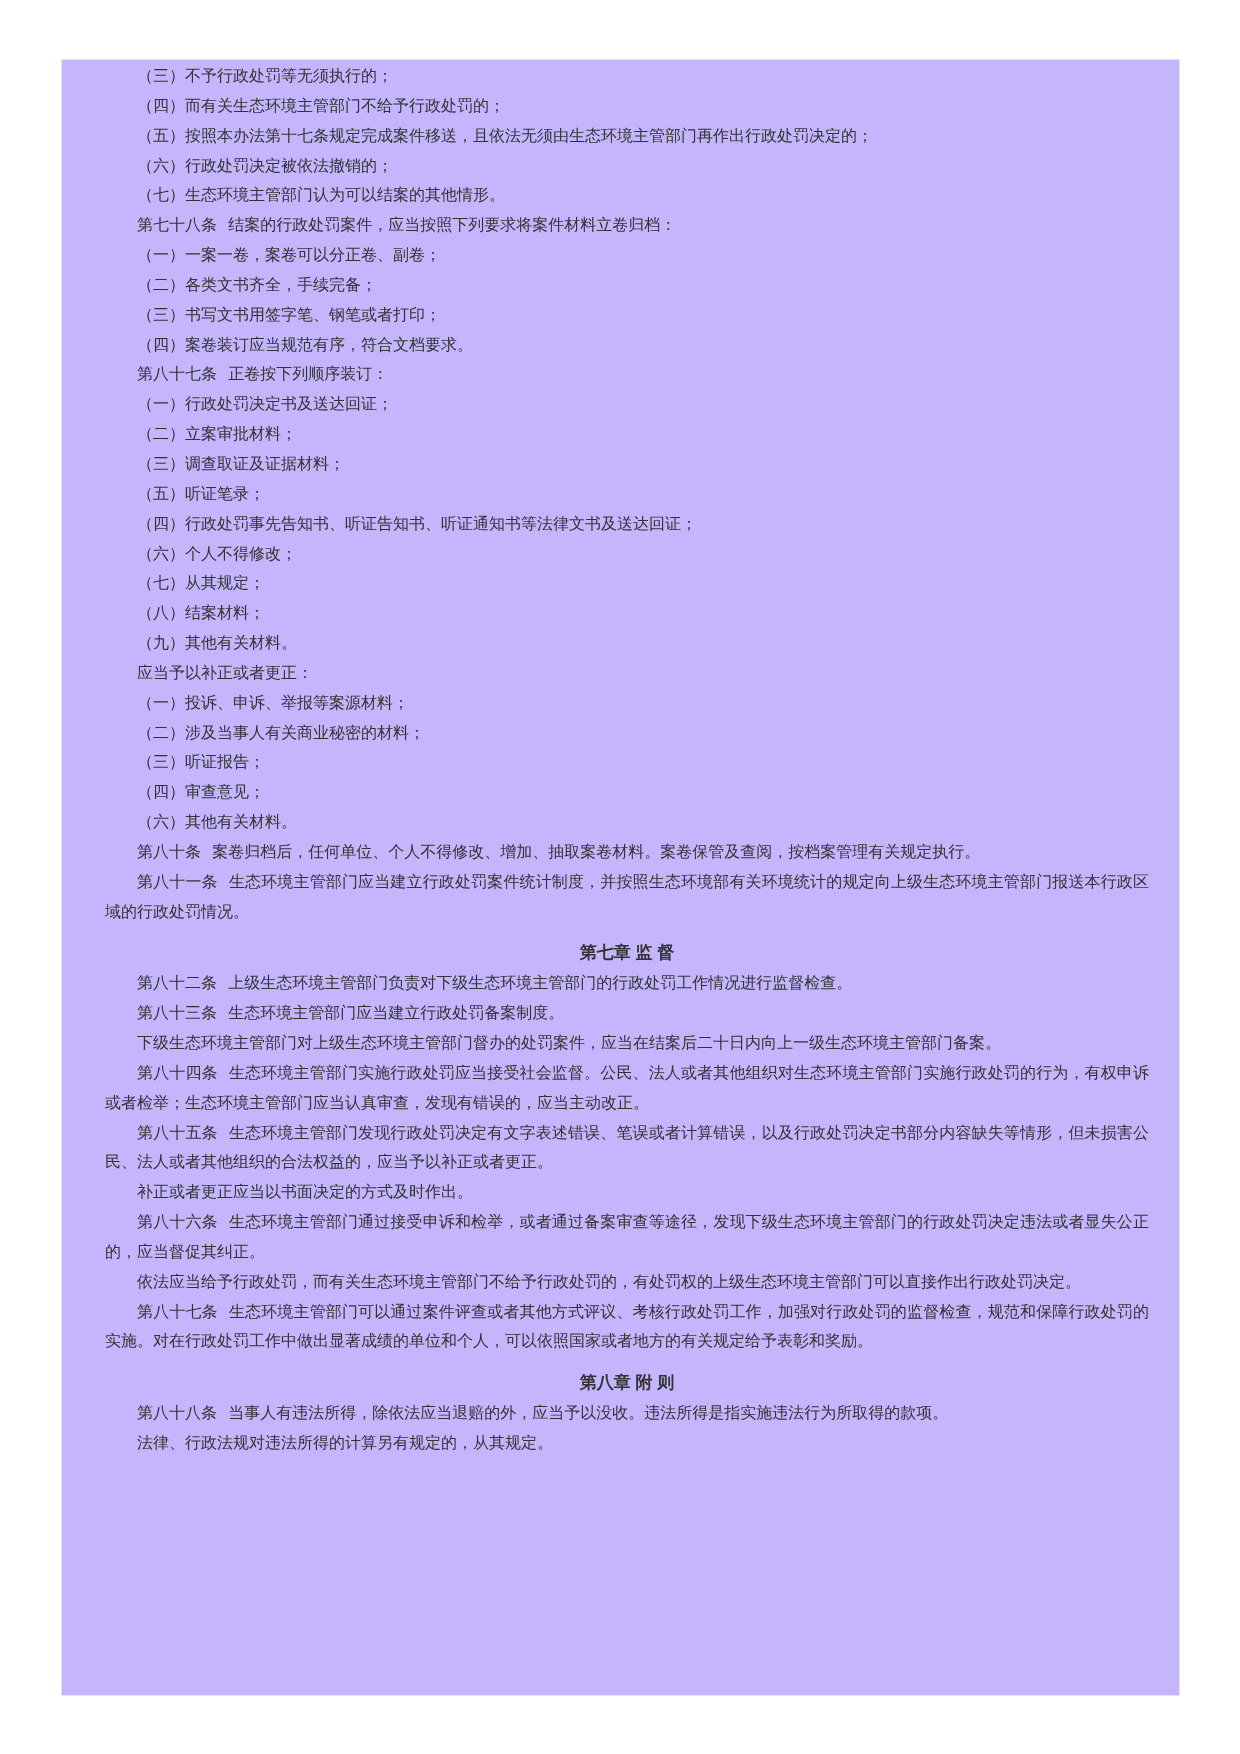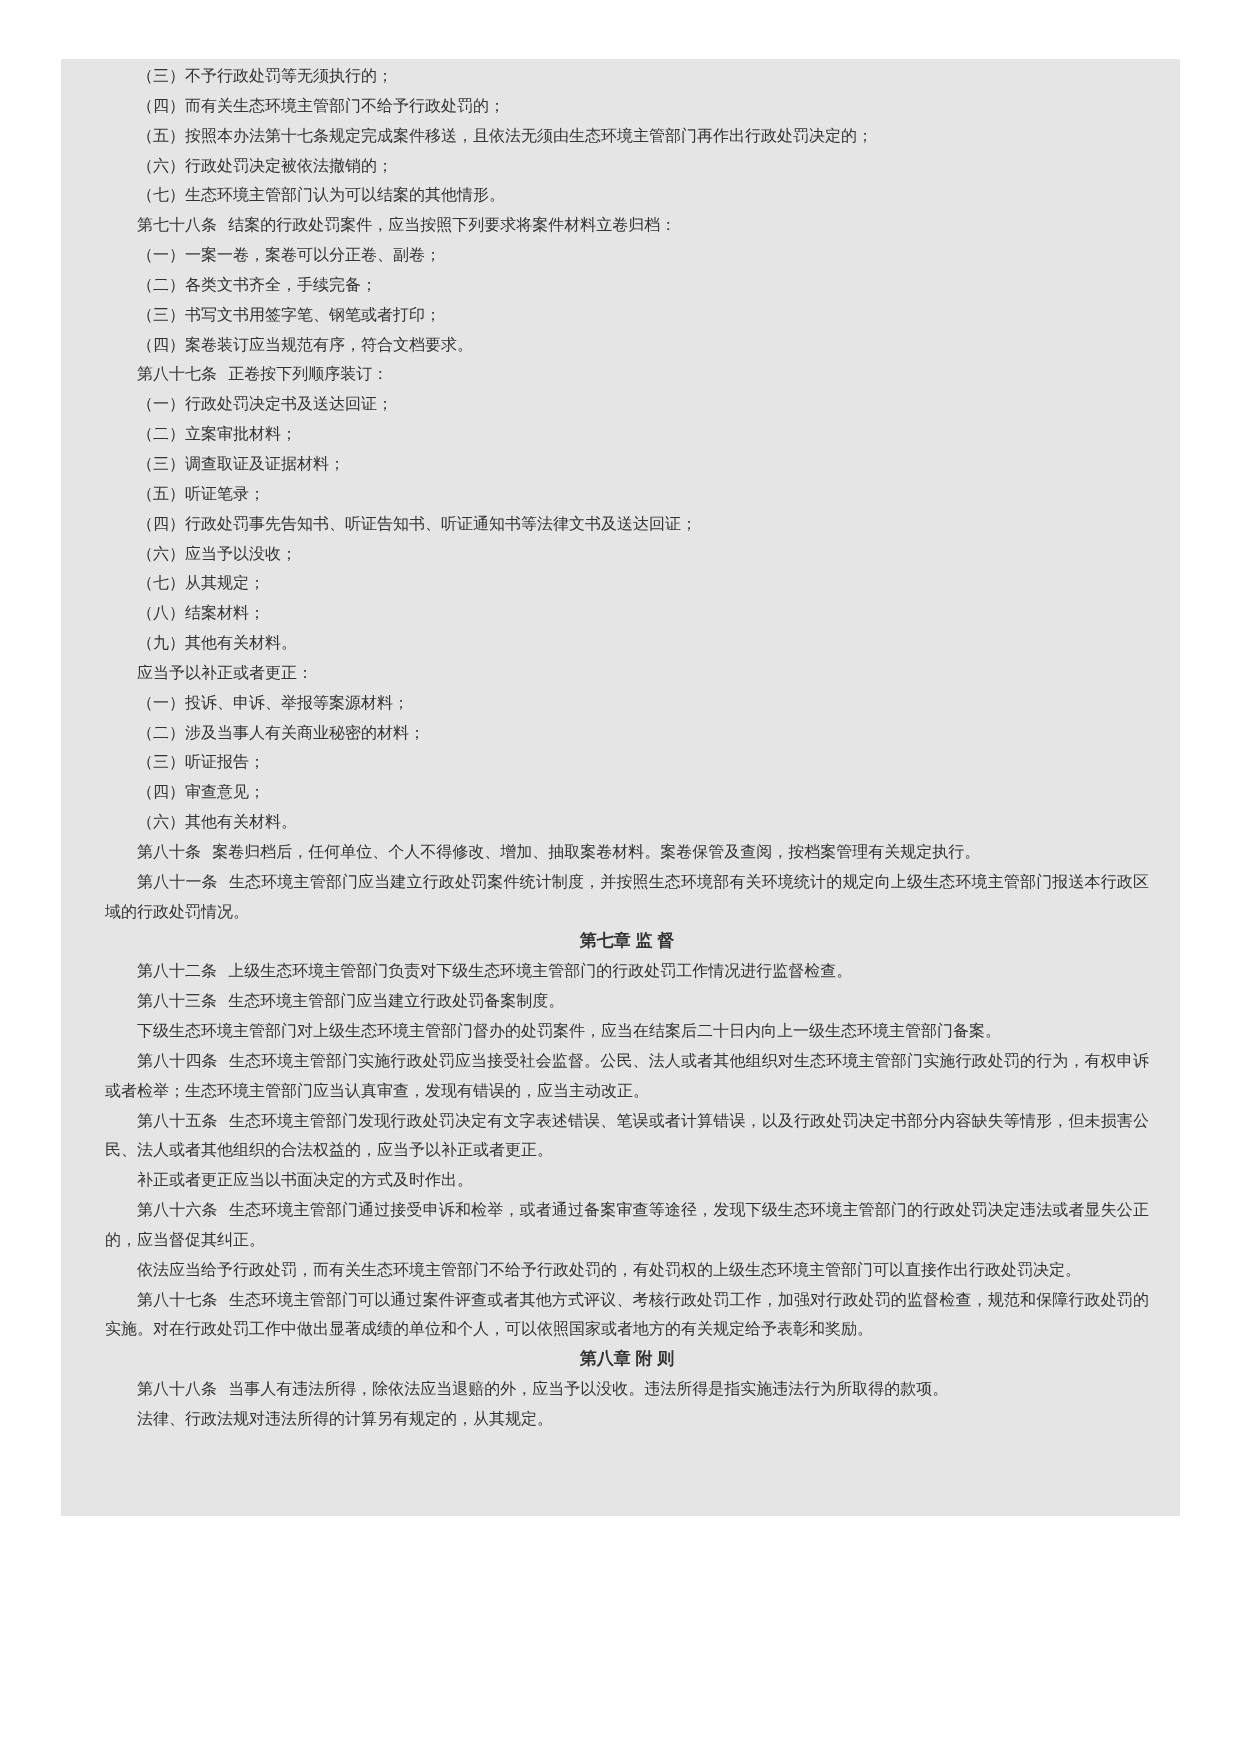--- a/index.html
+++ b/index.html
@@ -11,42 +11,43 @@
     height: 1754px;
     background: #ffffff;
     position: relative;
     font-family: "Liberation Sans", sans-serif;
   }
   .doc-page {
     position: absolute;
     left: 61px;
     top: 59px;
     width: 1119px;
-    height: 1457px;
+    height: 1637px;
     box-sizing: border-box;
     border: 1px solid #e4e4e4;
-    background: #e5e5e5;
+    background: #c4b5fd;
     overflow: hidden;
   }
   .doc-body {
     padding: 1px 30px 0 43px;
     font-size: 16px;
     line-height: 29.85px;
     color: #333333;
     text-align: justify;
   }
   .para {
     margin: 0;
     text-indent: 2em;
   }
   .para.chapter {
     text-align: center;
     text-indent: 0;
     font-weight: 700;
     font-size: 17px;
+    margin-top: 12px;
   }
   .article-label {
     font-weight: 400;
     margin-right: 0.7em;
   }
 </style>
 </head>
 <body style="background: rgb(255, 255, 255);">
 
 <div class="doc-page" style="border-color: rgb(228, 228, 228);">
@@ -60,21 +61,21 @@
       <div class="para item"><span>（一）一案一卷，案卷可以分正卷、副卷；</span></div>
       <div class="para item"><span>（二）各类文书齐全，手续完备；</span></div>
       <div class="para item"><span>（三）书写文书用签字笔、钢笔或者打印；</span></div>
       <div class="para item"><span>（四）案卷装订应当规范有序，符合文档要求。</span></div>
       <div class="para article"><span class="article-label">第八十七条</span><span>正卷按下列顺序装订：</span></div>
       <div class="para item"><span>（一）行政处罚决定书及送达回证；</span></div>
       <div class="para item"><span>（二）立案审批材料；</span></div>
       <div class="para item"><span>（三）调查取证及证据材料；</span></div>
       <div class="para item"><span>（五）听证笔录；</span></div>
       <div class="para item"><span>（四）行政处罚事先告知书、听证告知书、听证通知书等法律文书及送达回证；</span></div>
-      <div class="para item"><span>（六）应当予以没收；</span></div>
+      <div class="para item"><span>（六）个人不得修改；</span></div>
       <div class="para item"><span>（七）从其规定；</span></div>
       <div class="para item"><span>（八）结案材料；</span></div>
       <div class="para item"><span>（九）其他有关材料。</span></div>
       <div class="para item"><span>应当予以补正或者更正：</span></div>
       <div class="para item"><span>（一）投诉、申诉、举报等案源材料；</span></div>
       <div class="para item"><span>（二）涉及当事人有关商业秘密的材料；</span></div>
       <div class="para item"><span>（三）听证报告；</span></div>
       <div class="para item"><span>（四）审查意见；</span></div>
       <div class="para item"><span>（六）其他有关材料。</span></div>
       <div class="para article"><span class="article-label">第八十条</span><span>案卷归档后，任何单位、个人不得修改、增加、抽取案卷材料。案卷保管及查阅，按档案管理有关规定执行。</span></div>

